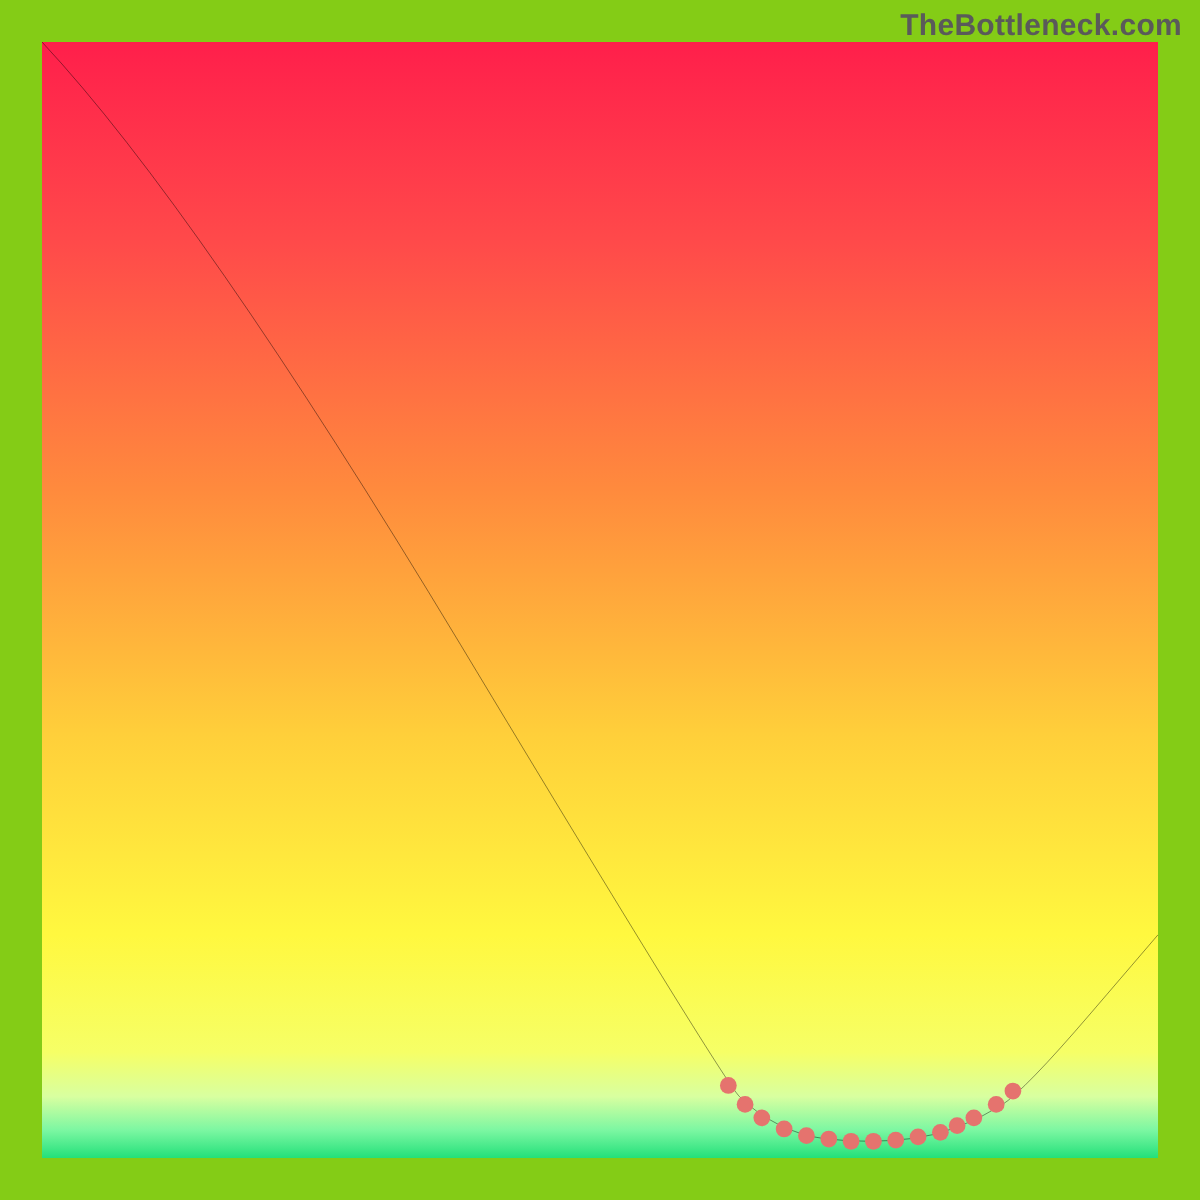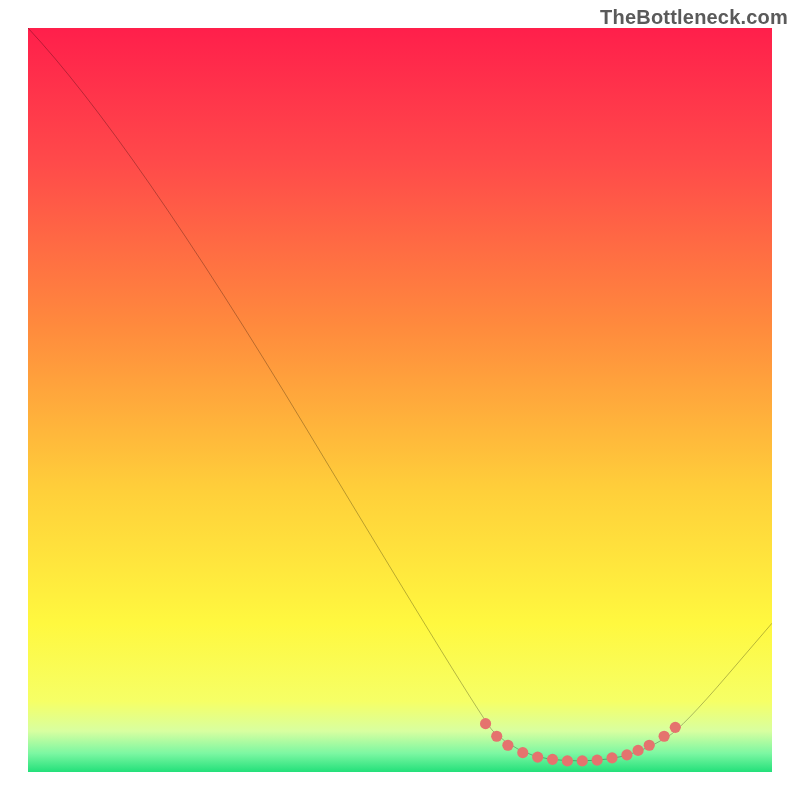--- a/index.html
+++ b/index.html
@@ -8,21 +8,21 @@
     width: 800px;
     height: 800px;
     background: #000;
     overflow: hidden;
     font-family: Arial, Helvetica, sans-serif;
   }
   .stage {
     position: relative;
     width: 800px;
     height: 800px;
-    background: #ffffff;
+    background: #84cc16;
   }
   .watermark {
     position: absolute;
     top: 6px;
     right: 12px;
     color: #5a5a5a;
     font-size: 20px;
     font-weight: 600;
     letter-spacing: 0.2px;
     z-index: 5;

